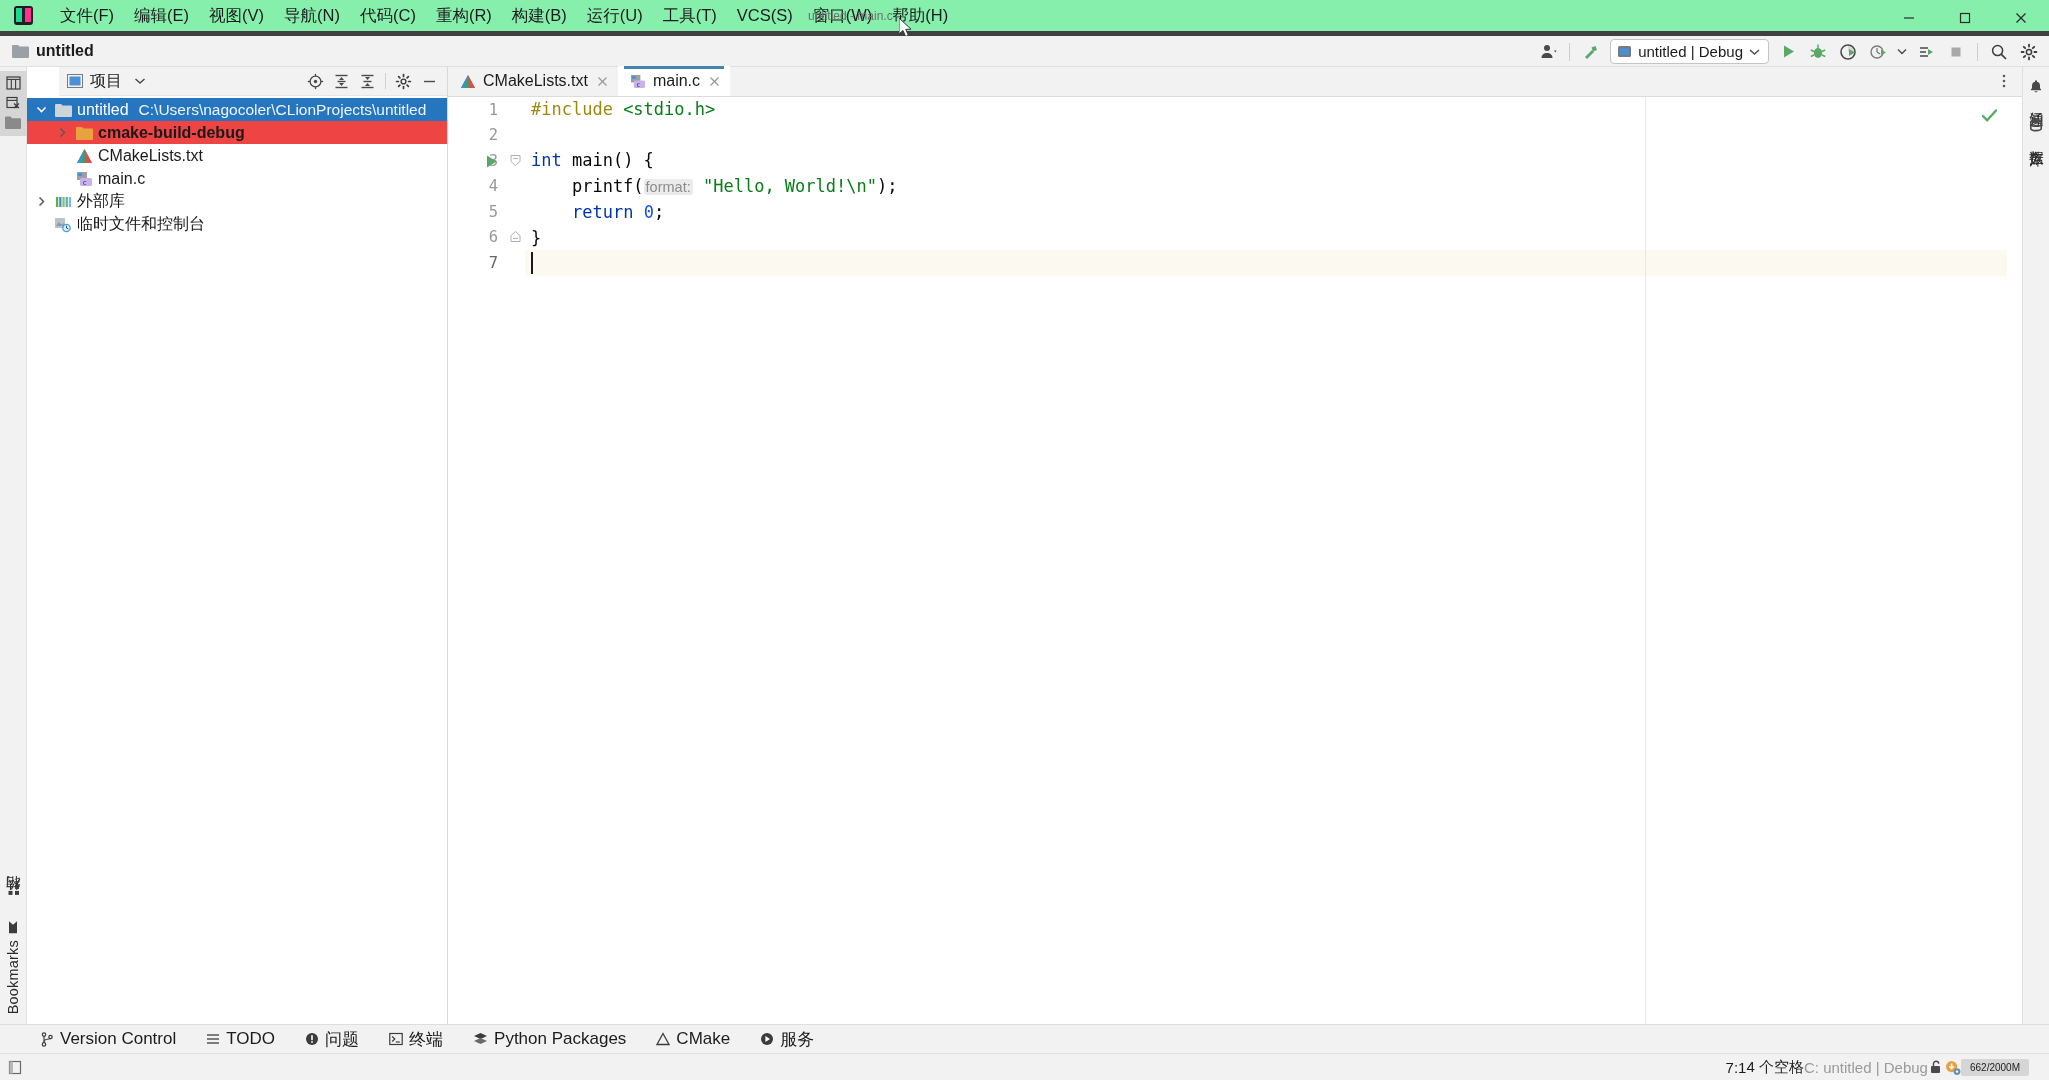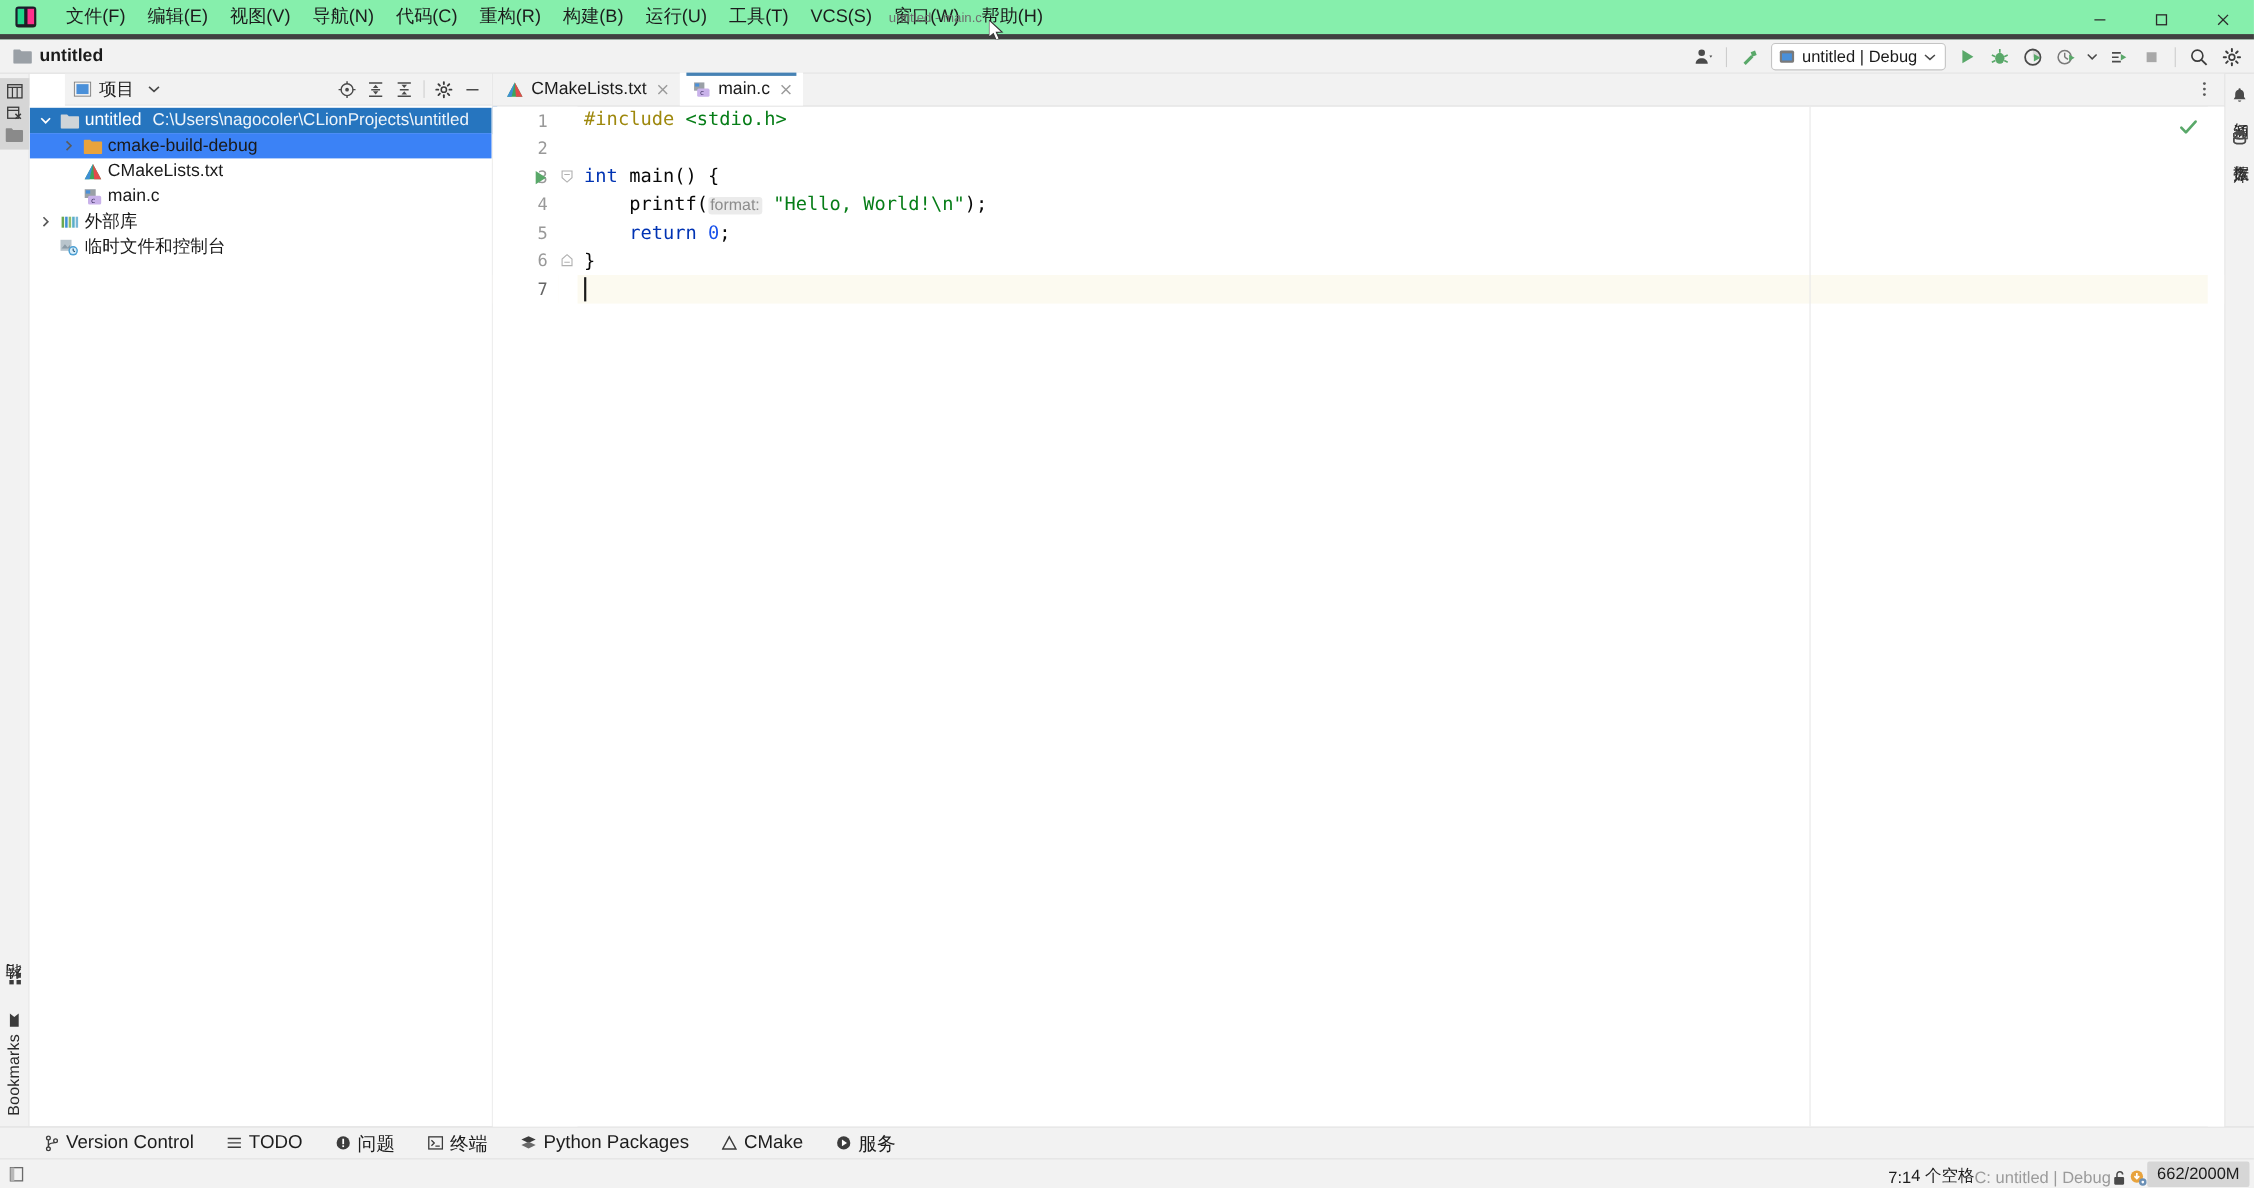--- a/index.html
+++ b/index.html
@@ -77,21 +77,21 @@
   .projpanel-head { height: 29px; display: flex; align-items: center; padding-left: 8px; background:#f2f2f2; border-bottom:1px solid #e6e6e6; position: relative; margin-left: 32px; }
   .projpanel-head .title { font-size: 16px; color: #1c1c1c; margin-left: 7px; }
   .caret-dn { margin-left: 12px; }
   .pp-tools { position: absolute; right: 5px; display: flex; align-items: center; gap: 1px; }
   .pp-btn { width: 25px; height: 23px; display: flex; align-items: center; justify-content: center; border-radius: 3px; }
   .pp-sep { width: 1px; height: 16px; background: #cfcfcf; margin: 0 4px; }
 
   .tree { padding-top: 2px; font-size: 16px; flex: 1 1 auto; overflow: hidden; background:#fff; }
   .trow { height: 23px; display: flex; align-items: center; padding-left: 4px; white-space: nowrap; }
   .trow.sel { background: #2675bf; color: #fff; }
-  .trow.hov { background: #3b82f6; }
+  .trow.hov { background: #ef4444; font-weight: bold; }
   .twist { width: 21px; display: flex; align-items: center; justify-content: center; flex: 0 0 21px; }
   .ticon { width: 22px; display: flex; align-items: center; justify-content: center; flex: 0 0 22px; margin-right: 3px; }
   .tlabel { font-size: 16px; }
   .tpath { font-size: 15.5px; margin-left: 10px; opacity: .92; }
   .indent-1 { padding-left: 25px; }
   .indent-2 { padding-left: 46px; }
 
   
   .editor-area { flex: 1 1 auto; display: flex; flex-direction: column; min-width: 0; background: #fff; }
   .tabbar { height: 30px; background: #f2f2f2; display: flex; align-items: flex-end; position: relative; border-bottom: 1px solid #dcdcdc; }
@@ -135,25 +135,25 @@
     height: 29px; background: #f2f2f2; border-top: 1px solid #dedede;
     display: flex; align-items: center; padding-left: 36px; gap: 22px; flex: 0 0 29px;
   }
   .bb-item { display: flex; align-items: center; gap: 6px; font-size: 17px; color: #1c1c1c; padding: 2px 4px; border-radius: 3px; white-space: nowrap; }
 
   .statusbar {
     height: 27px; background: #f2f2f2; border-top: 1px solid #e2e2e2;
     display: flex; align-items: center; position: relative; flex: 0 0 27px;
   }
   .sb-left { display: flex; align-items: center; padding-left: 7px; }
-  .sb-right { position: absolute; right: 4px; display: flex; align-items: flex-end; }
+  .sb-right { position: absolute; right: 20px; display: flex; align-items: center; }
   .sb-txt { font-size: 15px; color: #1c1c1c; white-space: nowrap; }
   .sb-dim { font-size: 15px; color: #9a9a9a; white-space: nowrap; }
   .mem {
-    font-size: 15px; color: #1c1c1c; background: #d6d6d6; padding: 3px 9px; border-radius: 2px; white-space: nowrap;
+    font-size: 10px; color: #1c1c1c; background: #d6d6d6; padding: 3px 9px; border-radius: 2px; white-space: nowrap;
   }
   svg { display: block; }
 </style>
 </head>
 <body>
 
 <div class="app">
 
   <div class="titlebar">
     <div class="app-logo">

